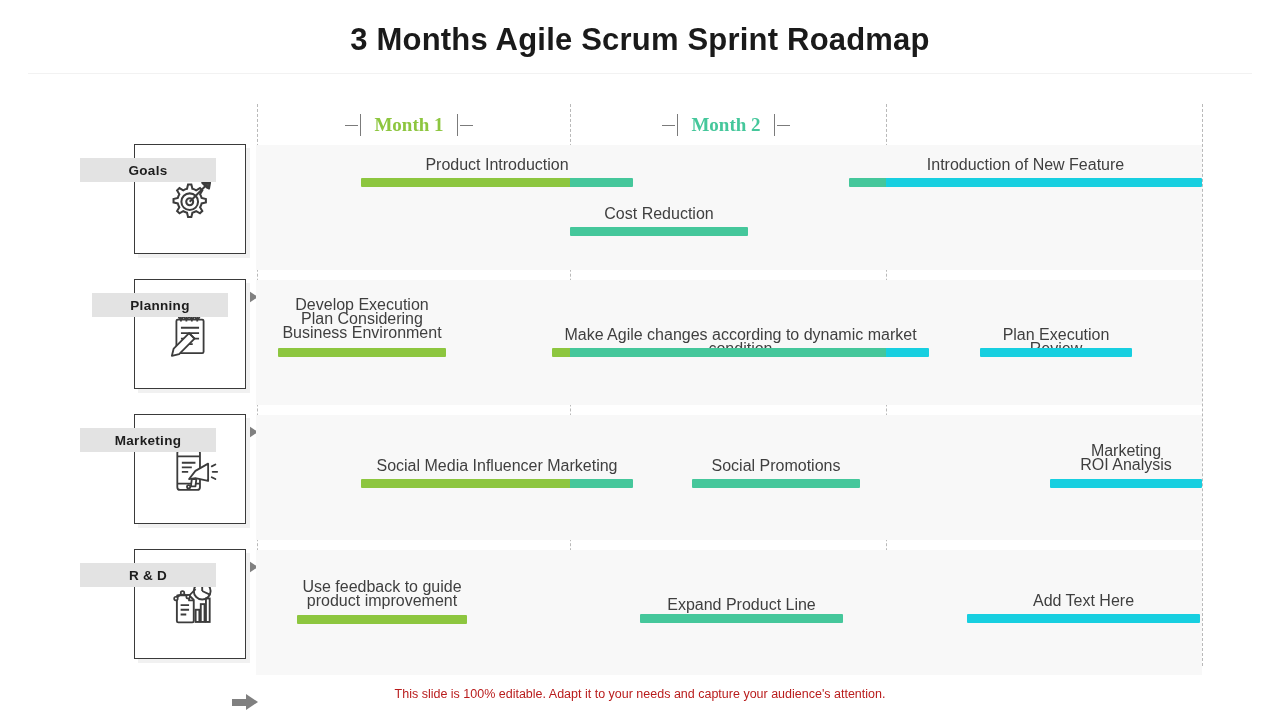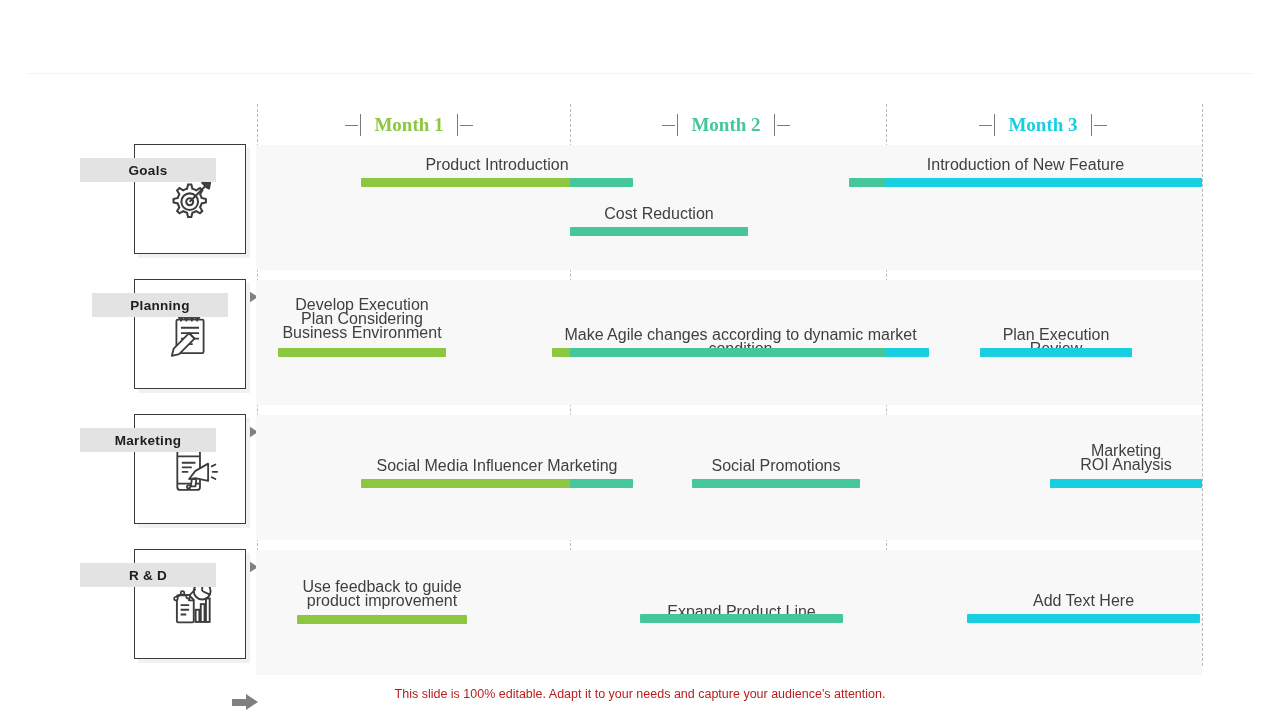--- a/index.html
+++ b/index.html
@@ -84,43 +84,39 @@
   .footer{
     position:absolute;left:0;top:687px;width:1280px;text-align:center;
     font-size:12.5px;color:#b91c1c;
   }
 </style>
 </head>
 <body>
 
 <div class="slide">
 
+  <div class="title">3 Months Agile Scrum Sprint Roadmap</div>
   <div class="title-rule"></div>
 
   <div class="chart">
 
     <div class="vdiv" style="left:257px;"></div>
     <div class="vdiv" style="left:570px;"></div>
     <div class="vdiv" style="left:886px;"></div>
     <div class="vdiv" style="left:1202px;"></div>
 
     <div class="months">
       <div class="month" style="left:329px;width:160px;">
         <span class="brk l"></span>
         <span class="lbl" style="color:#8DC63F;">Month 1</span>
         <span class="brk r"></span>
       </div>
       <div class="month" style="left:646px;width:160px;">
         <span class="brk l"></span>
         <span class="lbl" style="color:#45C79B;">Month 2</span>
-        <span class="brk r"></span>
-      </div>
-      <div class="month" style="left:963px;width:160px;">
-        <span class="brk l"></span>
-        <span class="lbl" style="color:#17CFE0;">Month 3</span>
         <span class="brk r"></span>
       </div>
     </div>
 
     <div class="rowband" style="top:45px;height:125px;"></div>
     <div>
       <div class="leftshadow" style="left:138px;top:48px;"></div>
       <div class="leftbox" style="left:134px;top:44px;">
         <svg class="icon" width="62" height="62" viewBox="0 0 64 64" style="top:26px;">
           <g fill="none" stroke="#3c3c3c" stroke-width="2.1">
@@ -310,21 +306,21 @@
 
       <div class="task" style="left:297px;top:480px;width:170px;height:48px;">
         <div class="cap" style="top:0;">Use feedback to guide
 product improvement</div>
         <div class="bar" style="top:35px;">
           <div class="seg" style="width:100%;background:#8DC63F;"></div>
         </div>
       </div>
 
       <div class="task" style="left:640px;top:494px;width:203px;height:32px;">
-        <div class="cap" style="top:11px;">Expand Product Line</div>
+        <div class="cap" style="top:4px;">Expand Product Line</div>
         <div class="bar" style="top:20px;">
           <div class="seg" style="width:100%;background:#45C79B;"></div>
         </div>
       </div>
 
       <div class="task" style="left:967px;top:494px;width:233px;height:32px;">
         <div class="cap" style="top:0;">Add Text Here</div>
         <div class="bar" style="top:20px;">
           <div class="seg" style="width:100%;background:#17CFE0;"></div>
         </div>

